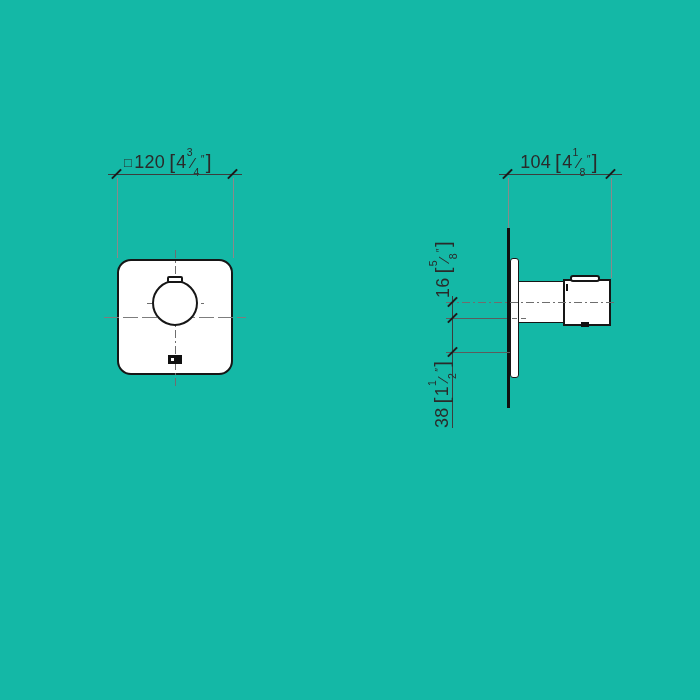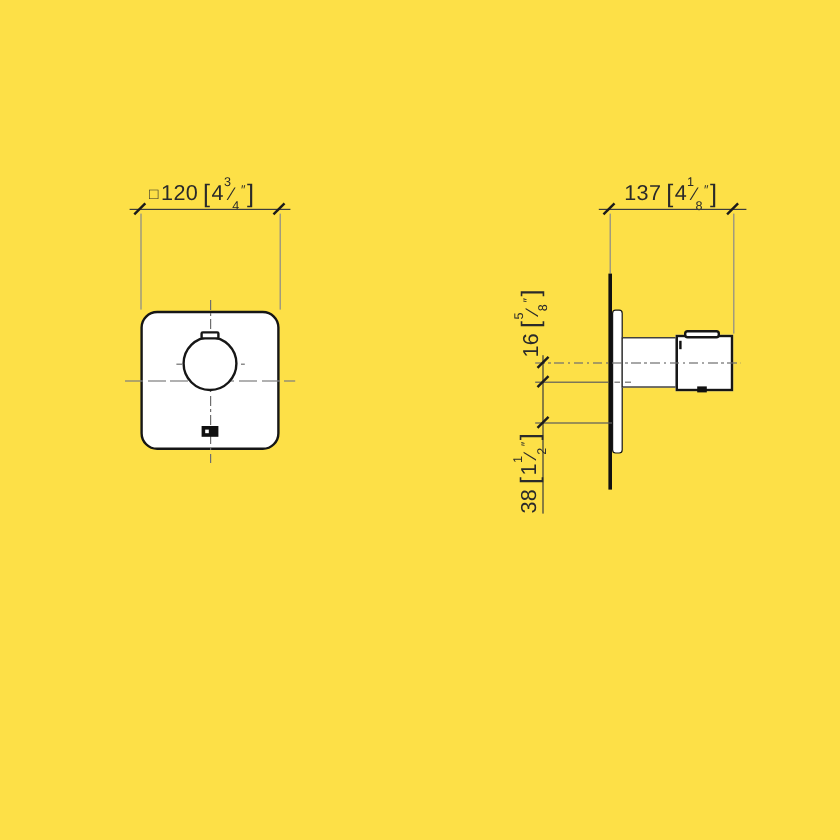--- a/index.html
+++ b/index.html
@@ -1,17 +1,17 @@
 <!DOCTYPE html>
 <html><head>
 <meta charset="utf-8">
 <style>
   html,body{margin:0;padding:0;background:#fff;}
   #canvas{
-    position:relative;width:700px;height:700px;background:#fde047;overflow:hidden;
+    position:relative;width:700px;height:700px;background:#14b8a6;overflow:hidden;
     font-family:"Liberation Sans", sans-serif;color:#2a2a2a;
   }
   .abs{position:absolute;}
   
   .dimline-h{height:1px;background:#3c3c3c;}
   .dimline-v{width:1px;background:#3c3c3c;}
   .ext-h{height:1px;background:#5c5c5c;}
   .ext-v{width:1px;background:#8a8a8a;}
   .tick{width:13px;height:2px;background:#1b1b1b;transform:rotate(-45deg);}
   .cl-h{height:1px;background-image:repeating-linear-gradient(to right,#6e6e6e 0 8px,transparent 8px 11px,#6e6e6e 11px 13px,transparent 13px 16px);}
@@ -70,21 +70,21 @@
     <div class="abs knob" style="left:152px;top:280px;width:46px;height:46px;"></div>
     <div class="abs knob-tab" style="left:167px;top:276px;width:16px;height:7px;"></div>
 
     <div class="abs marker" style="left:168px;top:355px;width:14px;height:9px;"></div>
     <div class="abs marker-dot" style="left:171px;top:358px;width:3px;height:3px;"></div>
   </div>
 
   <div>
 
     <div class="abs dim-label center" style="left:489px;top:146px;width:140px;">
-      <span class="mm">137</span><span class="brk l">[</span><span>4</span><sup>1</sup><span class="fsl">⁄</span><sub>8</sub><span class="inmk">″</span><span class="brk r">]</span>
+      <span class="mm">104</span><span class="brk l">[</span><span>4</span><sup>1</sup><span class="fsl">⁄</span><sub>8</sub><span class="inmk">″</span><span class="brk r">]</span>
     </div>
 
     <div class="abs dimline-h" style="left:499px;top:174px;width:123px;"></div>
     <div class="abs tick" style="left:501px;top:173px;"></div>
     <div class="abs tick" style="left:604px;top:173px;"></div>
     <div class="abs ext-v" style="left:508px;top:178px;height:50px;"></div>
     <div class="abs ext-v" style="left:611px;top:178px;height:100px;"></div>
 
     <div class="abs wall" style="left:507px;top:228px;width:3px;height:180px;"></div>
     <div class="abs rosette" style="left:510px;top:258px;width:9px;height:120px;"></div>

